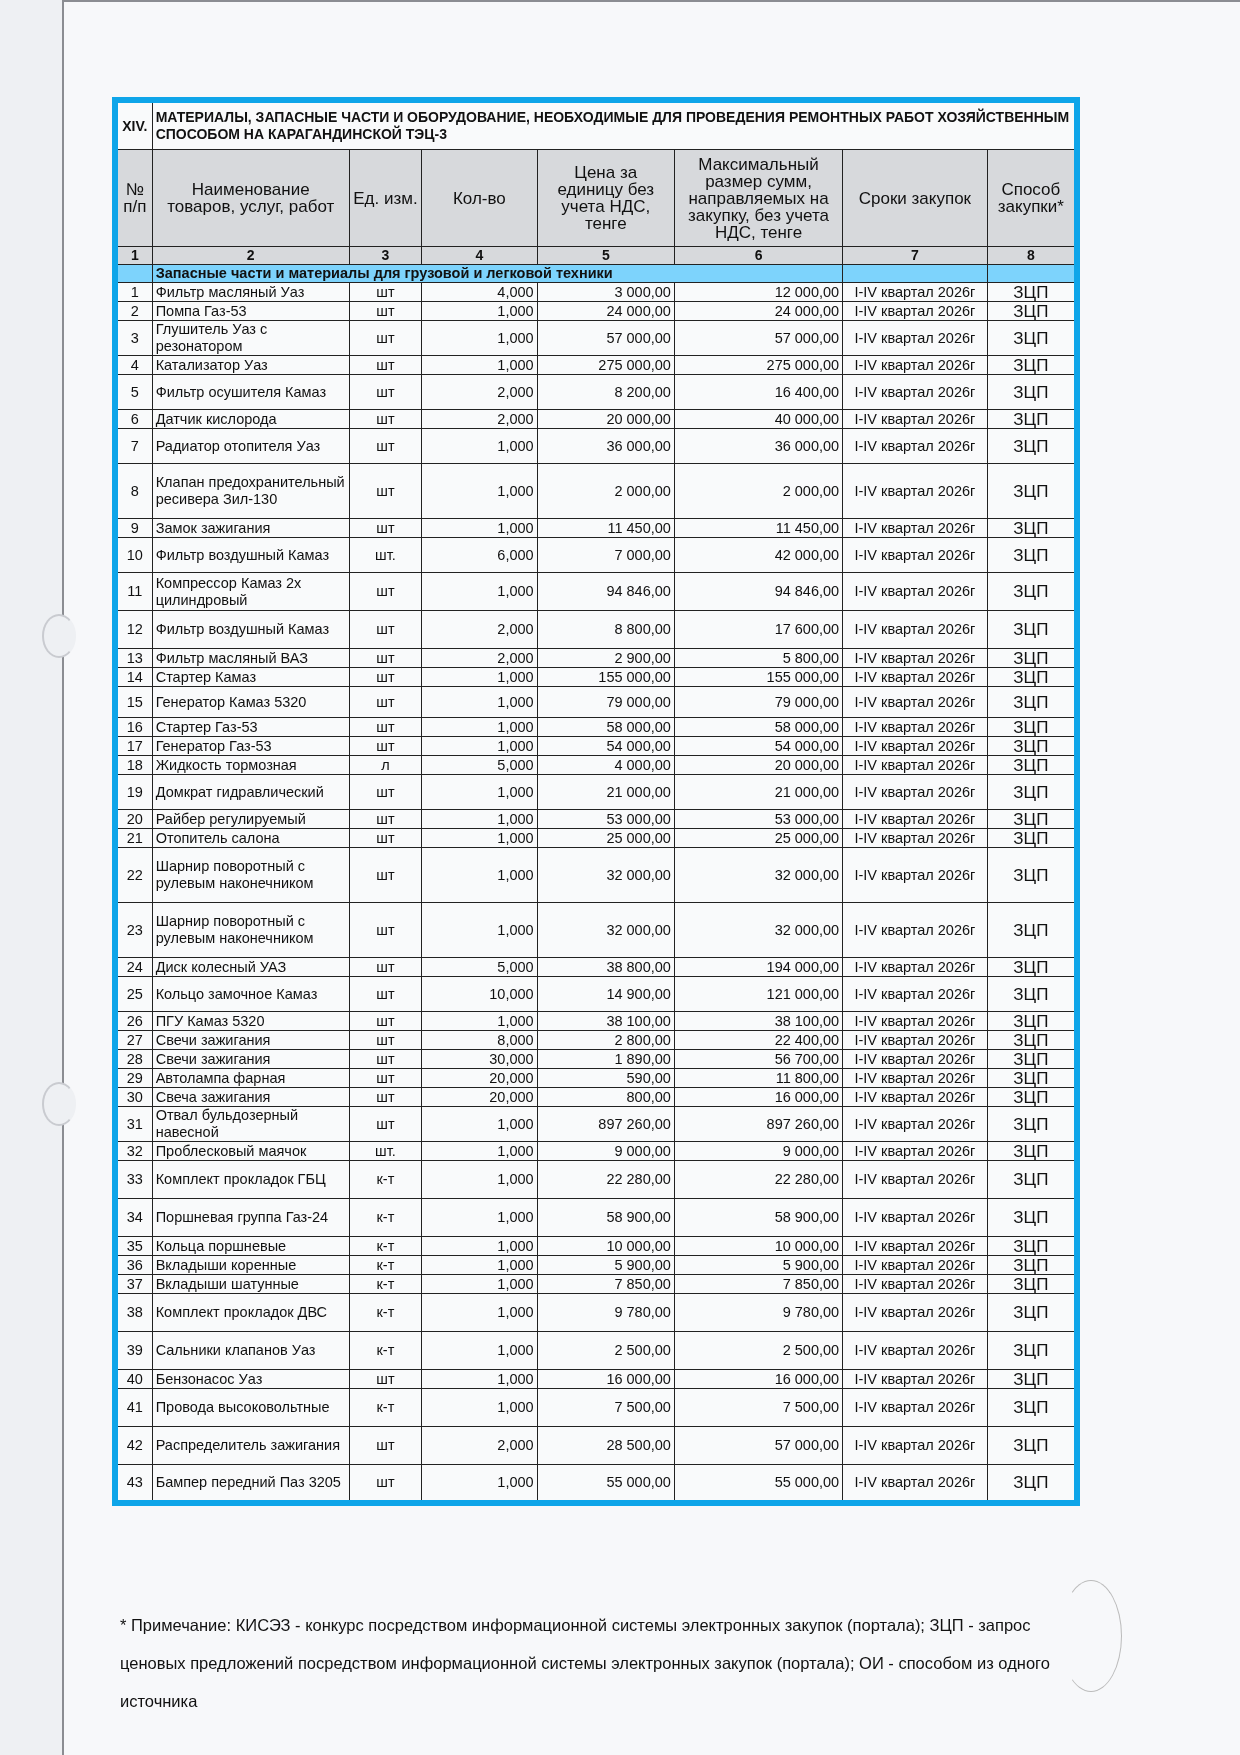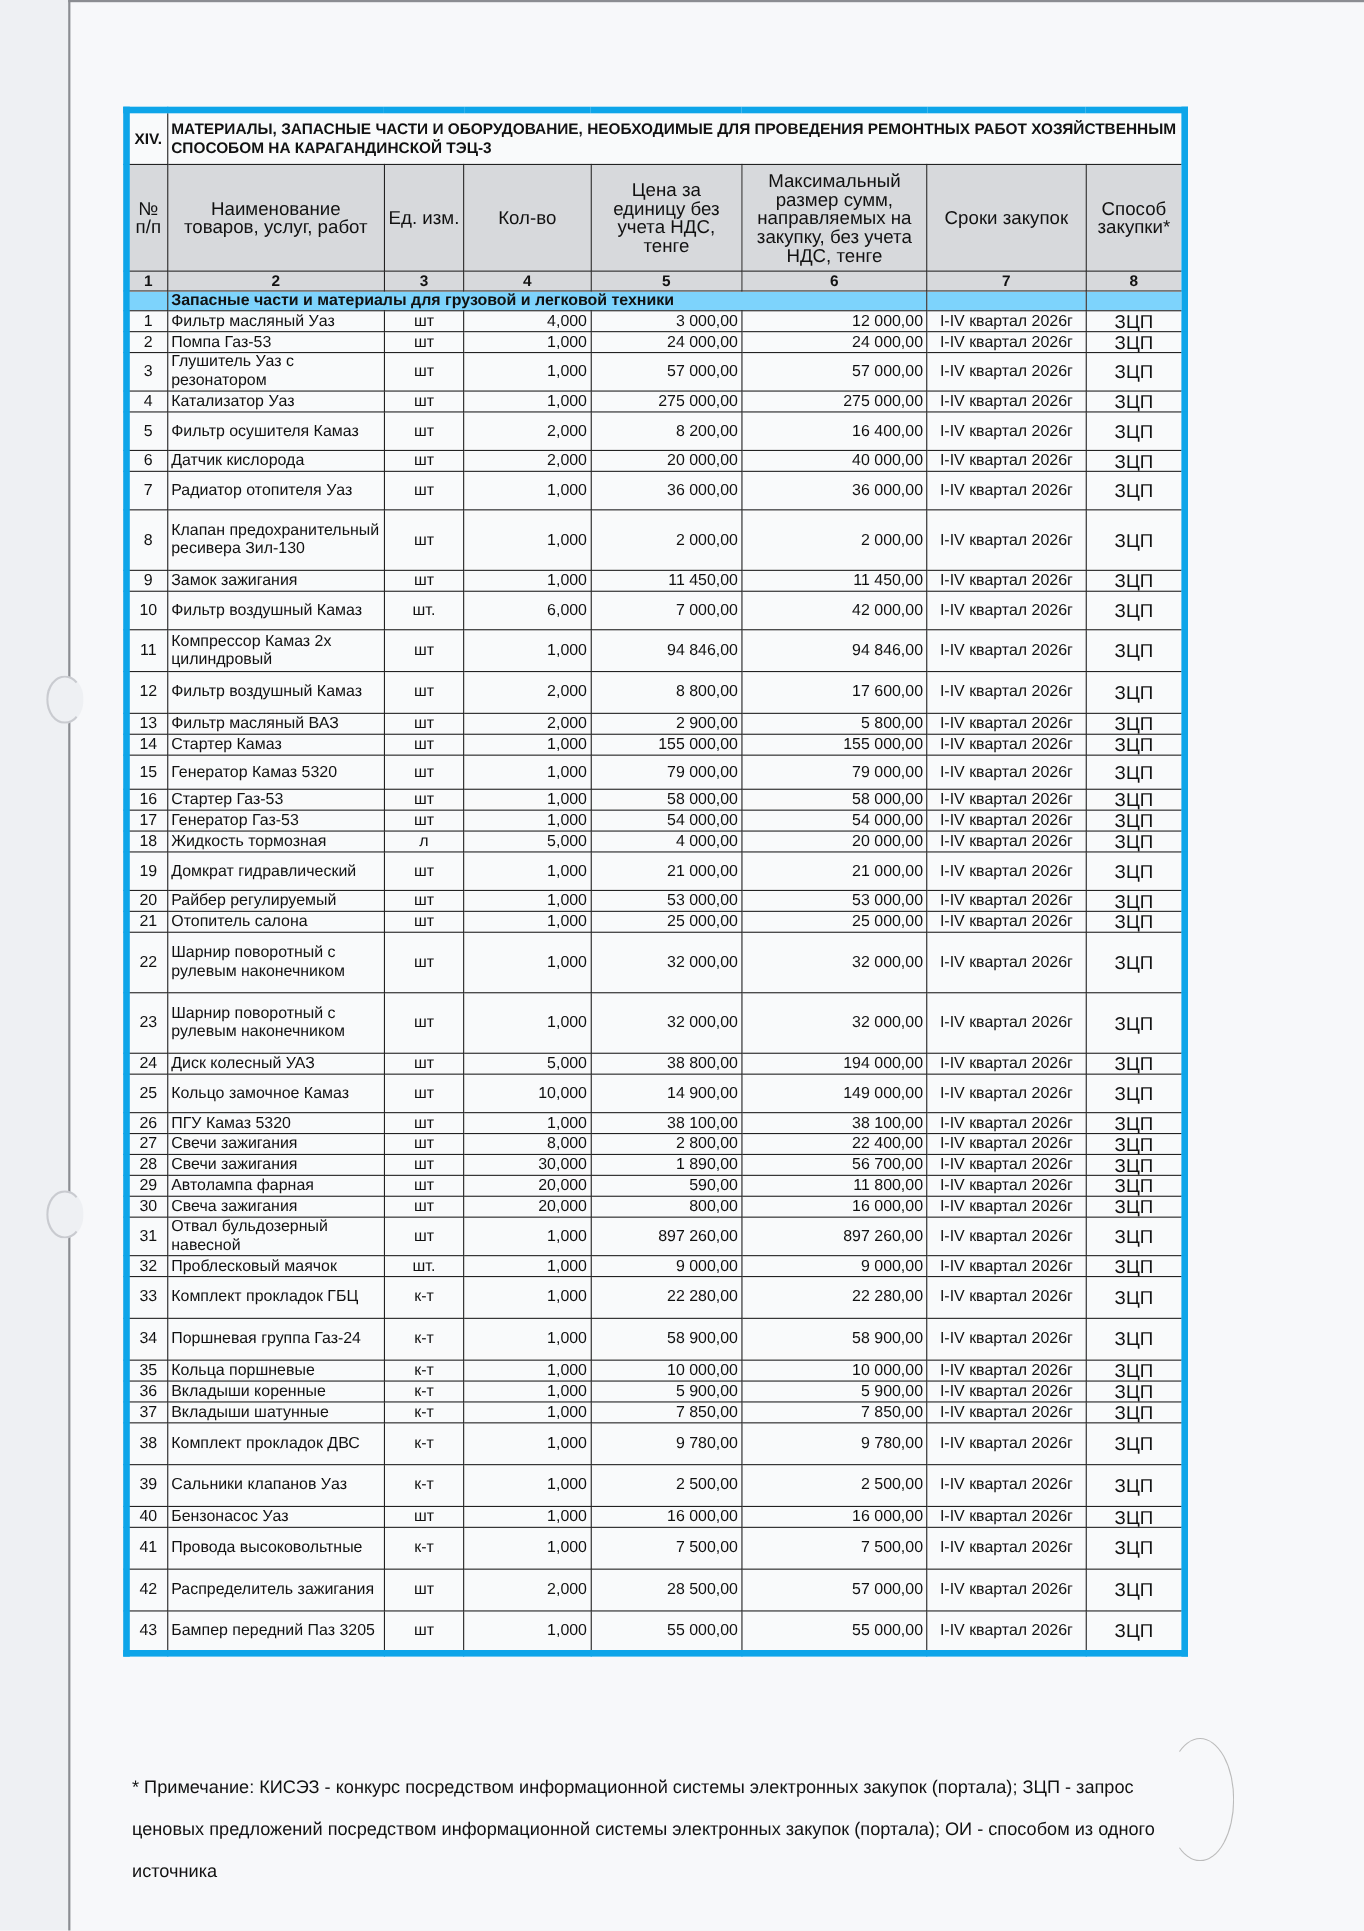--- a/index.html
+++ b/index.html
@@ -346,21 +346,21 @@
     <td class="rt">194 000,00</td>
     <td class="c">I-IV квартал 2026г</td>
     <td class="method">ЗЦП</td>
   </tr>
       <tr class="r" style="height: 35px;">
     <td class="c">25</td>
     <td>Кольцо замочное Камаз</td>
     <td class="c">шт</td>
     <td class="rt">10,000</td>
     <td class="rt">14 900,00</td>
-    <td class="rt">149 000,00</td>
+    <td class="rt">121 000,00</td>
     <td class="c">I-IV квартал 2026г</td>
     <td class="method">ЗЦП</td>
   </tr>
       <tr class="r" style="height: 19px;">
     <td class="c">26</td>
     <td>ПГУ Камаз 5320</td>
     <td class="c">шт</td>
     <td class="rt">1,000</td>
     <td class="rt">38 100,00</td>
     <td class="rt">38 100,00</td>

